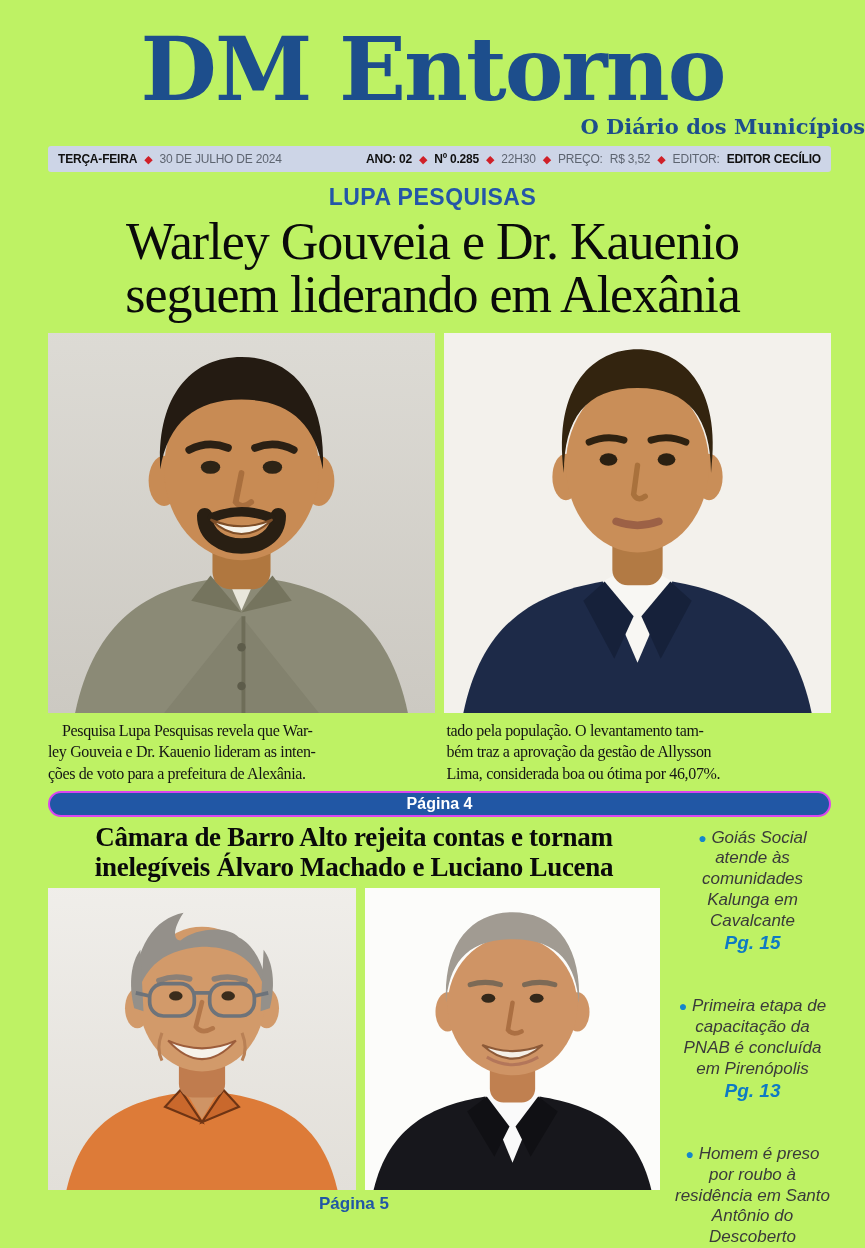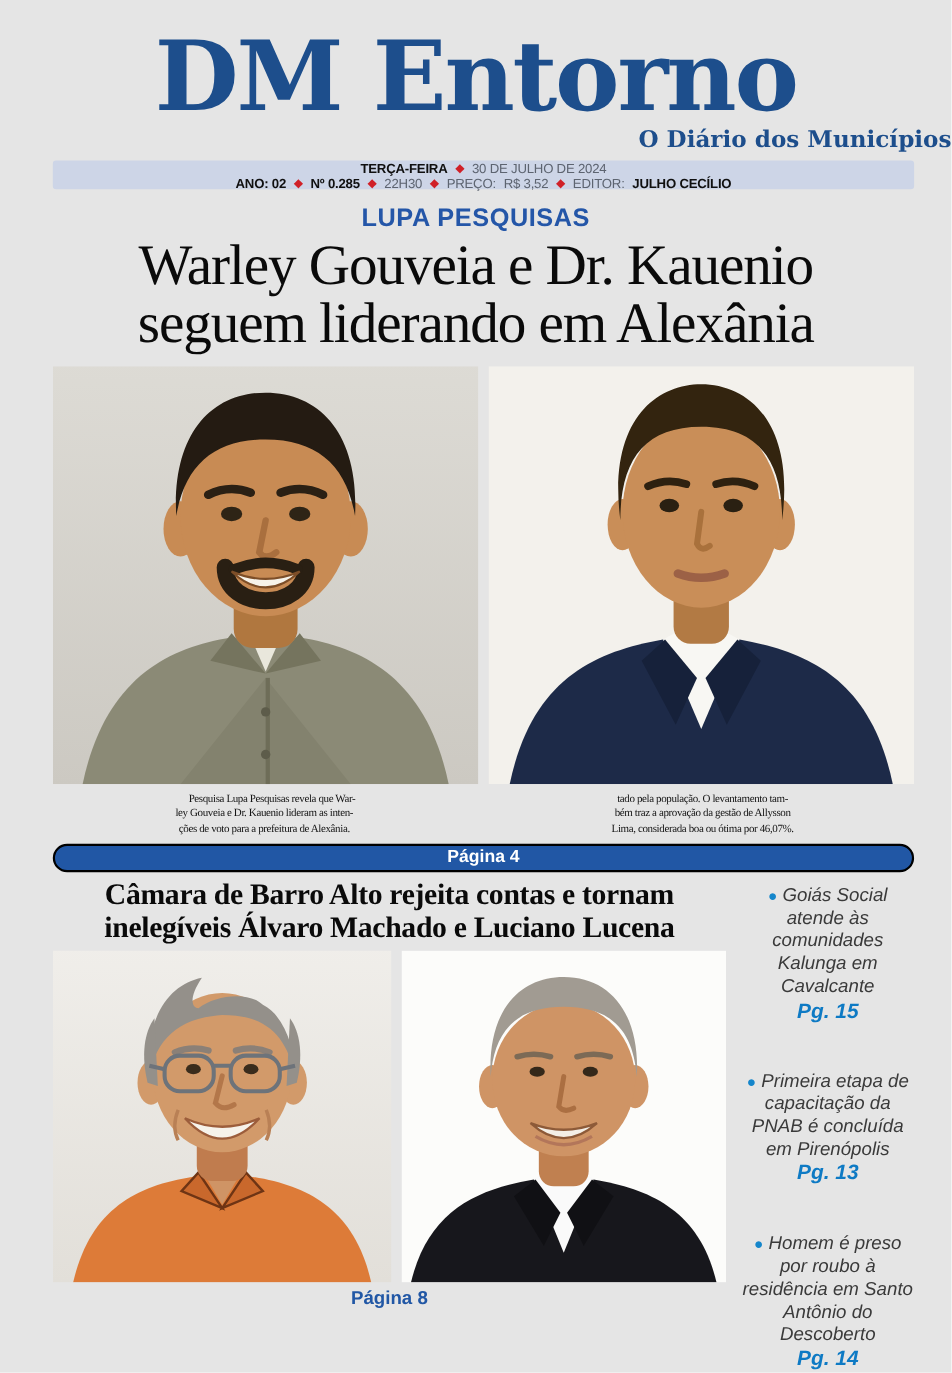--- a/index.html
+++ b/index.html
@@ -1,36 +1,36 @@
 <!DOCTYPE html>
 <html lang="pt"><head>
 <meta charset="utf-8">
 <style>
   * { margin:0; padding:0; box-sizing:border-box; }
   html,body { background:#fff; }
   body { width:865px; height:1248px; overflow:hidden; font-family:"Liberation Sans","DejaVu Sans",sans-serif; }
-  .page { position:relative; width:865px; height:1248px; background:#e5e5e5; }
+  .page { position:relative; width:865px; height:1248px; background:#bef264; }
 
   
   .masthead { padding-top:26px; text-align:center; }
   .masthead-title {
     font-family:"DejaVu Serif","Liberation Serif",serif;
     font-weight:bold; font-size:88px; line-height:0.98;
     color:#1d4e8c; letter-spacing:-2px;
   }
   .masthead-tagline {
     font-family:"DejaVu Serif","Liberation Serif",serif;
     font-weight:bold; font-size:21px; color:#1d4e8c; margin-top:2px;text-align:right;
   }
 
   
   .infobar {
     margin:7px 34px 0 48px; height:26px; background:#cdd5e7; border-radius:3px;
     display:flex; justify-content:space-between; align-items:center;
-    padding:0 10px; font-size:12px; letter-spacing:-0.2px; white-space:nowrap;flex-direction:column;
+    padding:0 10px; font-size:12px; letter-spacing:-0.2px; white-space:nowrap;
   }
   .infobar .seg { display:flex; align-items:center; gap:7px; }
   .infobar .b { font-weight:bold; color:#101010; }
   .infobar .g { color:#5d6470; }
   .diamond { color:#d02028; font-size:11px; line-height:1; }
 
   
   .kicker {
     margin-top:12px; text-align:center; color:#2456a8;
     font-weight:bold; font-size:23px; letter-spacing:0.5px;
@@ -43,29 +43,28 @@
   .headline span { display:block; }
 
   .content { margin:0 34px 0 48px; }
   .photos-row { display:flex; gap:9px; margin-top:12px; height:380px; }
   .photo { position:relative; flex:1; overflow:hidden; }
   .photo svg { position:absolute; inset:0; width:100%; height:100%; }
 
   .columns-row { display:flex; gap:14px; margin-top:7px; }
   .col {
     flex:1; font-family:"Liberation Serif","DejaVu Serif",serif;
-    font-size:10px; line-height:1.32; letter-spacing:-0.35px; color:#141414;
+    font-size:16px; line-height:1.32; letter-spacing:-0.35px; color:#141414;
     white-space:pre-line;
-    text-align:center;
   }
   .col.indent { text-indent:14px; }
 
   .page-bar {
     margin-top:7px; height:26px; border-radius:13px;
-    background:#2157a5; border:2px solid #000000;
+    background:#2157a5; border:2px solid #d946ef;
     display:flex; align-items:center; justify-content:center;
   }
   .page-bar span { color:#fff; font-weight:bold; font-size:16px; }
 
   
   .lower { display:flex; margin-top:5px; }
   .lower-left { width:612px; }
   .headline2 {
     text-align:center; color:#0a0a0a;
     font-family:"Liberation Serif","DejaVu Serif",serif;
@@ -105,21 +104,21 @@
       <span class="b">ANO: 02</span>
       <span class="diamond">◆</span>
       <span class="b">Nº 0.285</span>
       <span class="diamond">◆</span>
       <span class="g">22H30</span>
       <span class="diamond">◆</span>
       <span class="g">PREÇO:</span>
       <span class="g">R$ 3,52</span>
       <span class="diamond">◆</span>
       <span class="g">EDITOR:</span>
-      <span class="b">JULHO CECÍLIO</span>
+      <span class="b">EDITOR CECÍLIO</span>
     </div>
   </div>
 
   <section>
     <div class="kicker">LUPA PESQUISAS</div>
     <h1 class="headline">
       <span>Warley Gouveia e Dr. Kauenio</span>
       <span>seguem liderando em Alexânia</span>
     </h1>
 
@@ -253,21 +252,21 @@
                 <path d="M108 64 Q118 61 128 64" stroke="#7c6a56" stroke-width="3.4" fill="none" stroke-linecap="round"></path>
                 <ellipse cx="84" cy="73" rx="4.6" ry="3" fill="#34281a"></ellipse>
                 <ellipse cx="116" cy="73" rx="4.6" ry="3" fill="#34281a"></ellipse>
                 <path d="M100 76 L97 94 Q100 98 106 95" stroke="#ab6f42" stroke-width="3" fill="none" stroke-linecap="round"></path>
                 <path d="M80 104 Q100 122 120 104 Q100 112 80 104 Z" fill="#f4efe6" stroke="#8d5a38" stroke-width="1.4"></path>
                 <path d="M83 112 Q100 122 117 112" stroke="#b3765a" stroke-width="2" fill="none"></path>
               </svg>
             </figure>
           </div>
 
-          <div class="pagina3">Página 8</div>
+          <div class="pagina3">Página 5</div>
         </div>
 
         <aside class="sidebar">
           <div class="brief">
             <p class="brief-text"><span class="bullet">●</span> <span>Goiás Social atende às comunidades Kalunga em Cavalcante</span></p>
             <div class="brief-page">Pg. 15</div>
           </div>
           <div class="brief">
             <p class="brief-text"><span class="bullet">●</span> <span>Primeira etapa de capacitação da PNAB é concluída em Pirenópolis</span></p>
             <div class="brief-page">Pg. 13</div>

